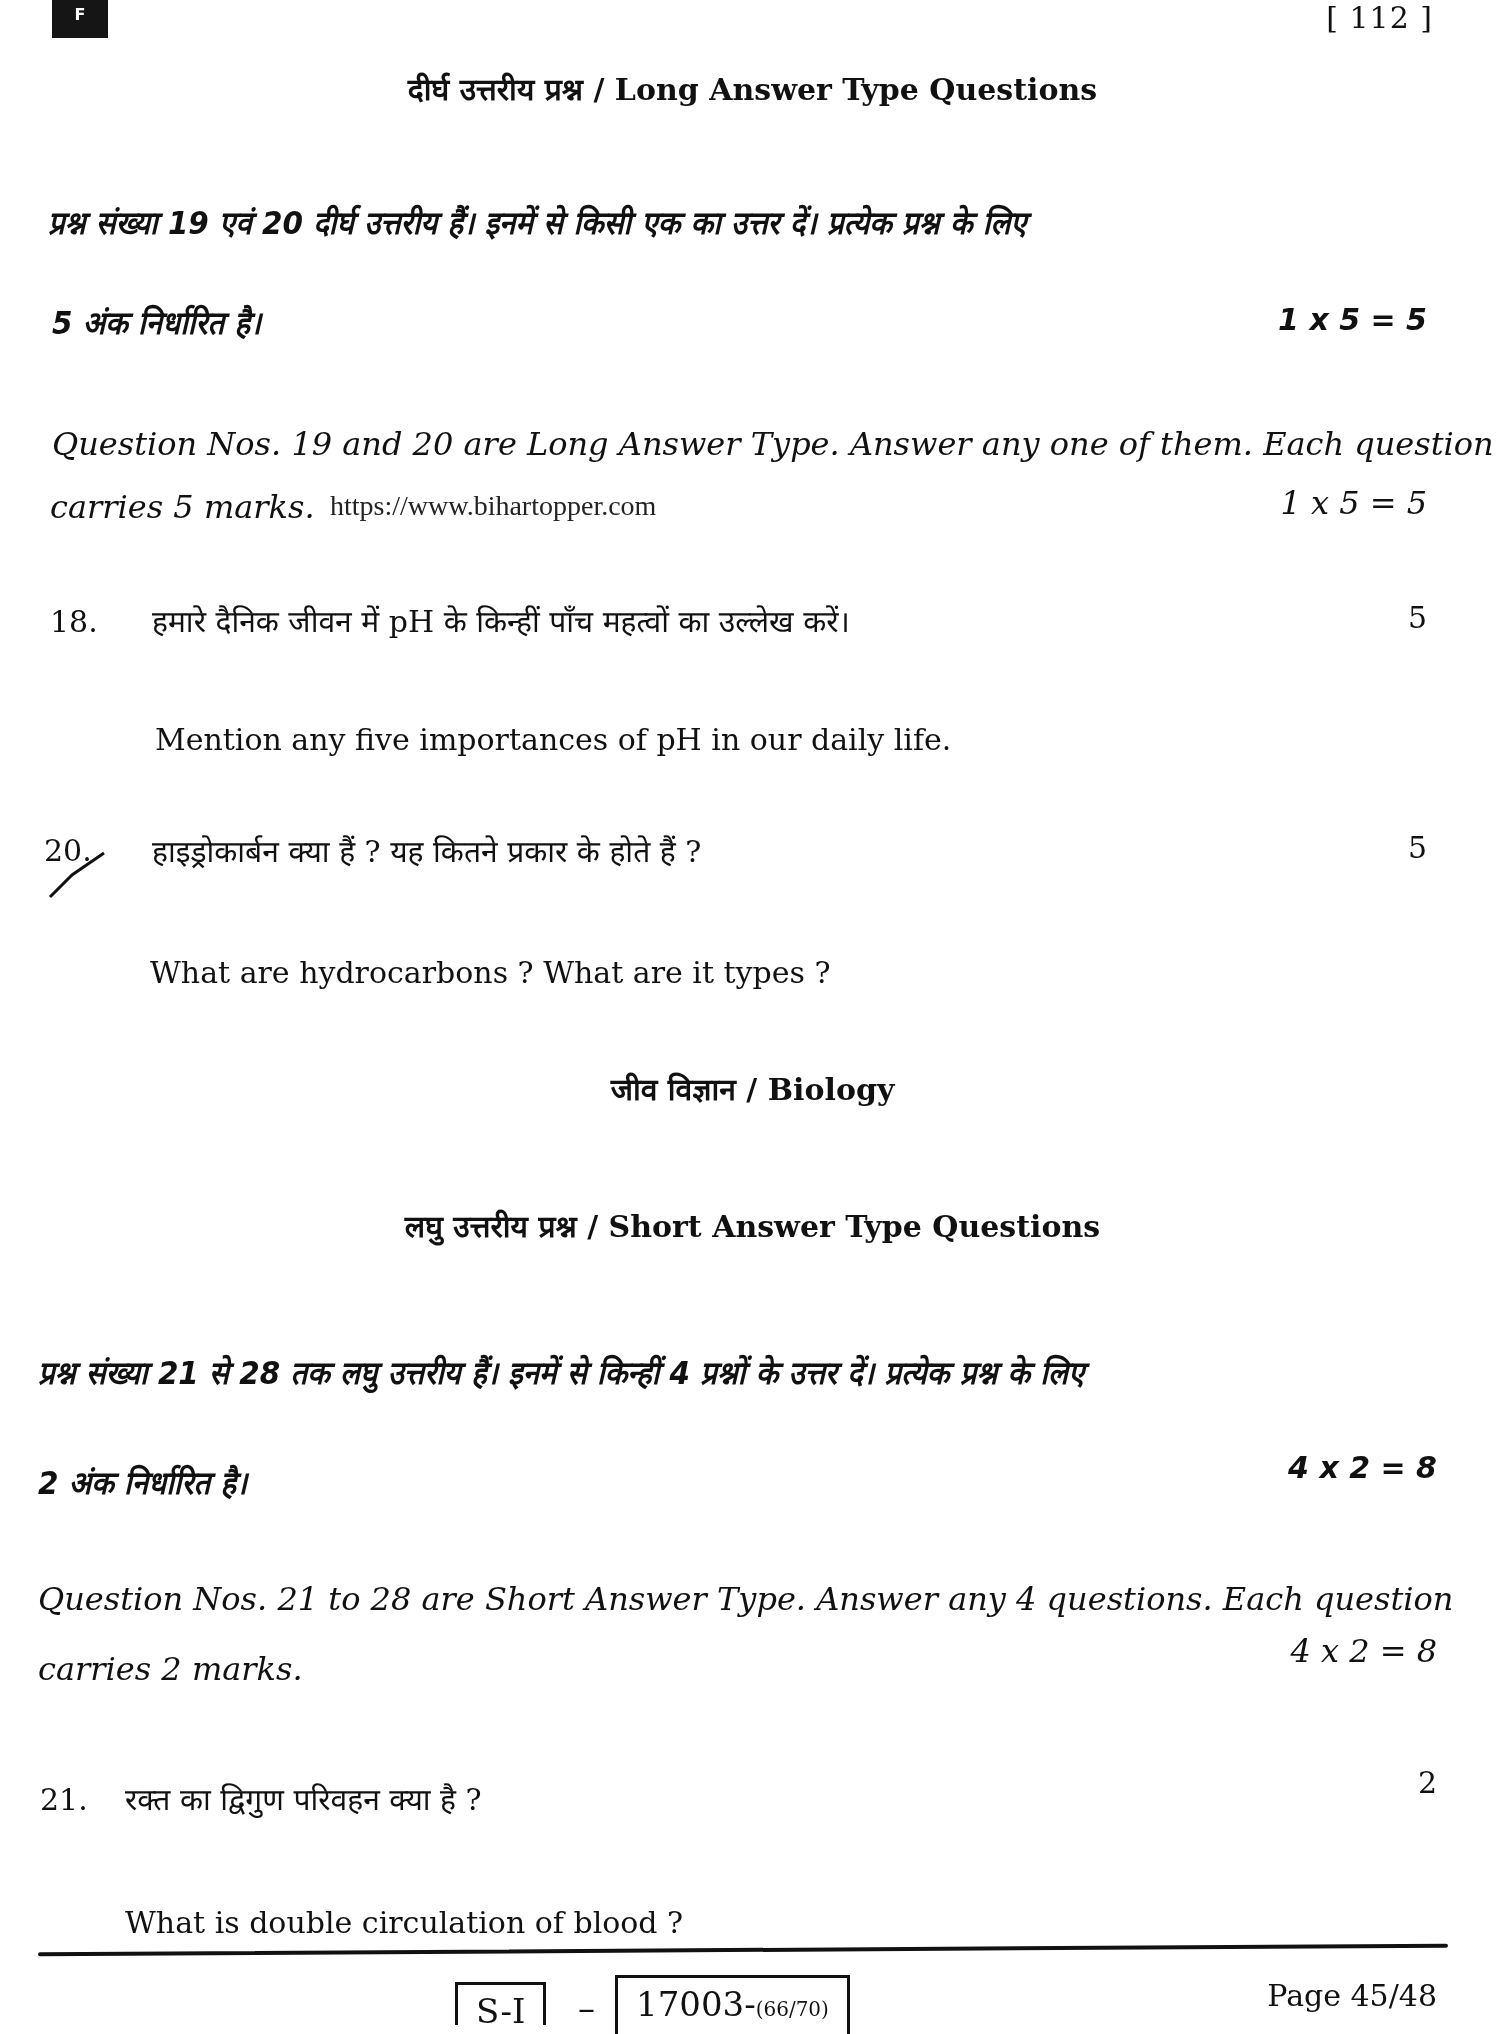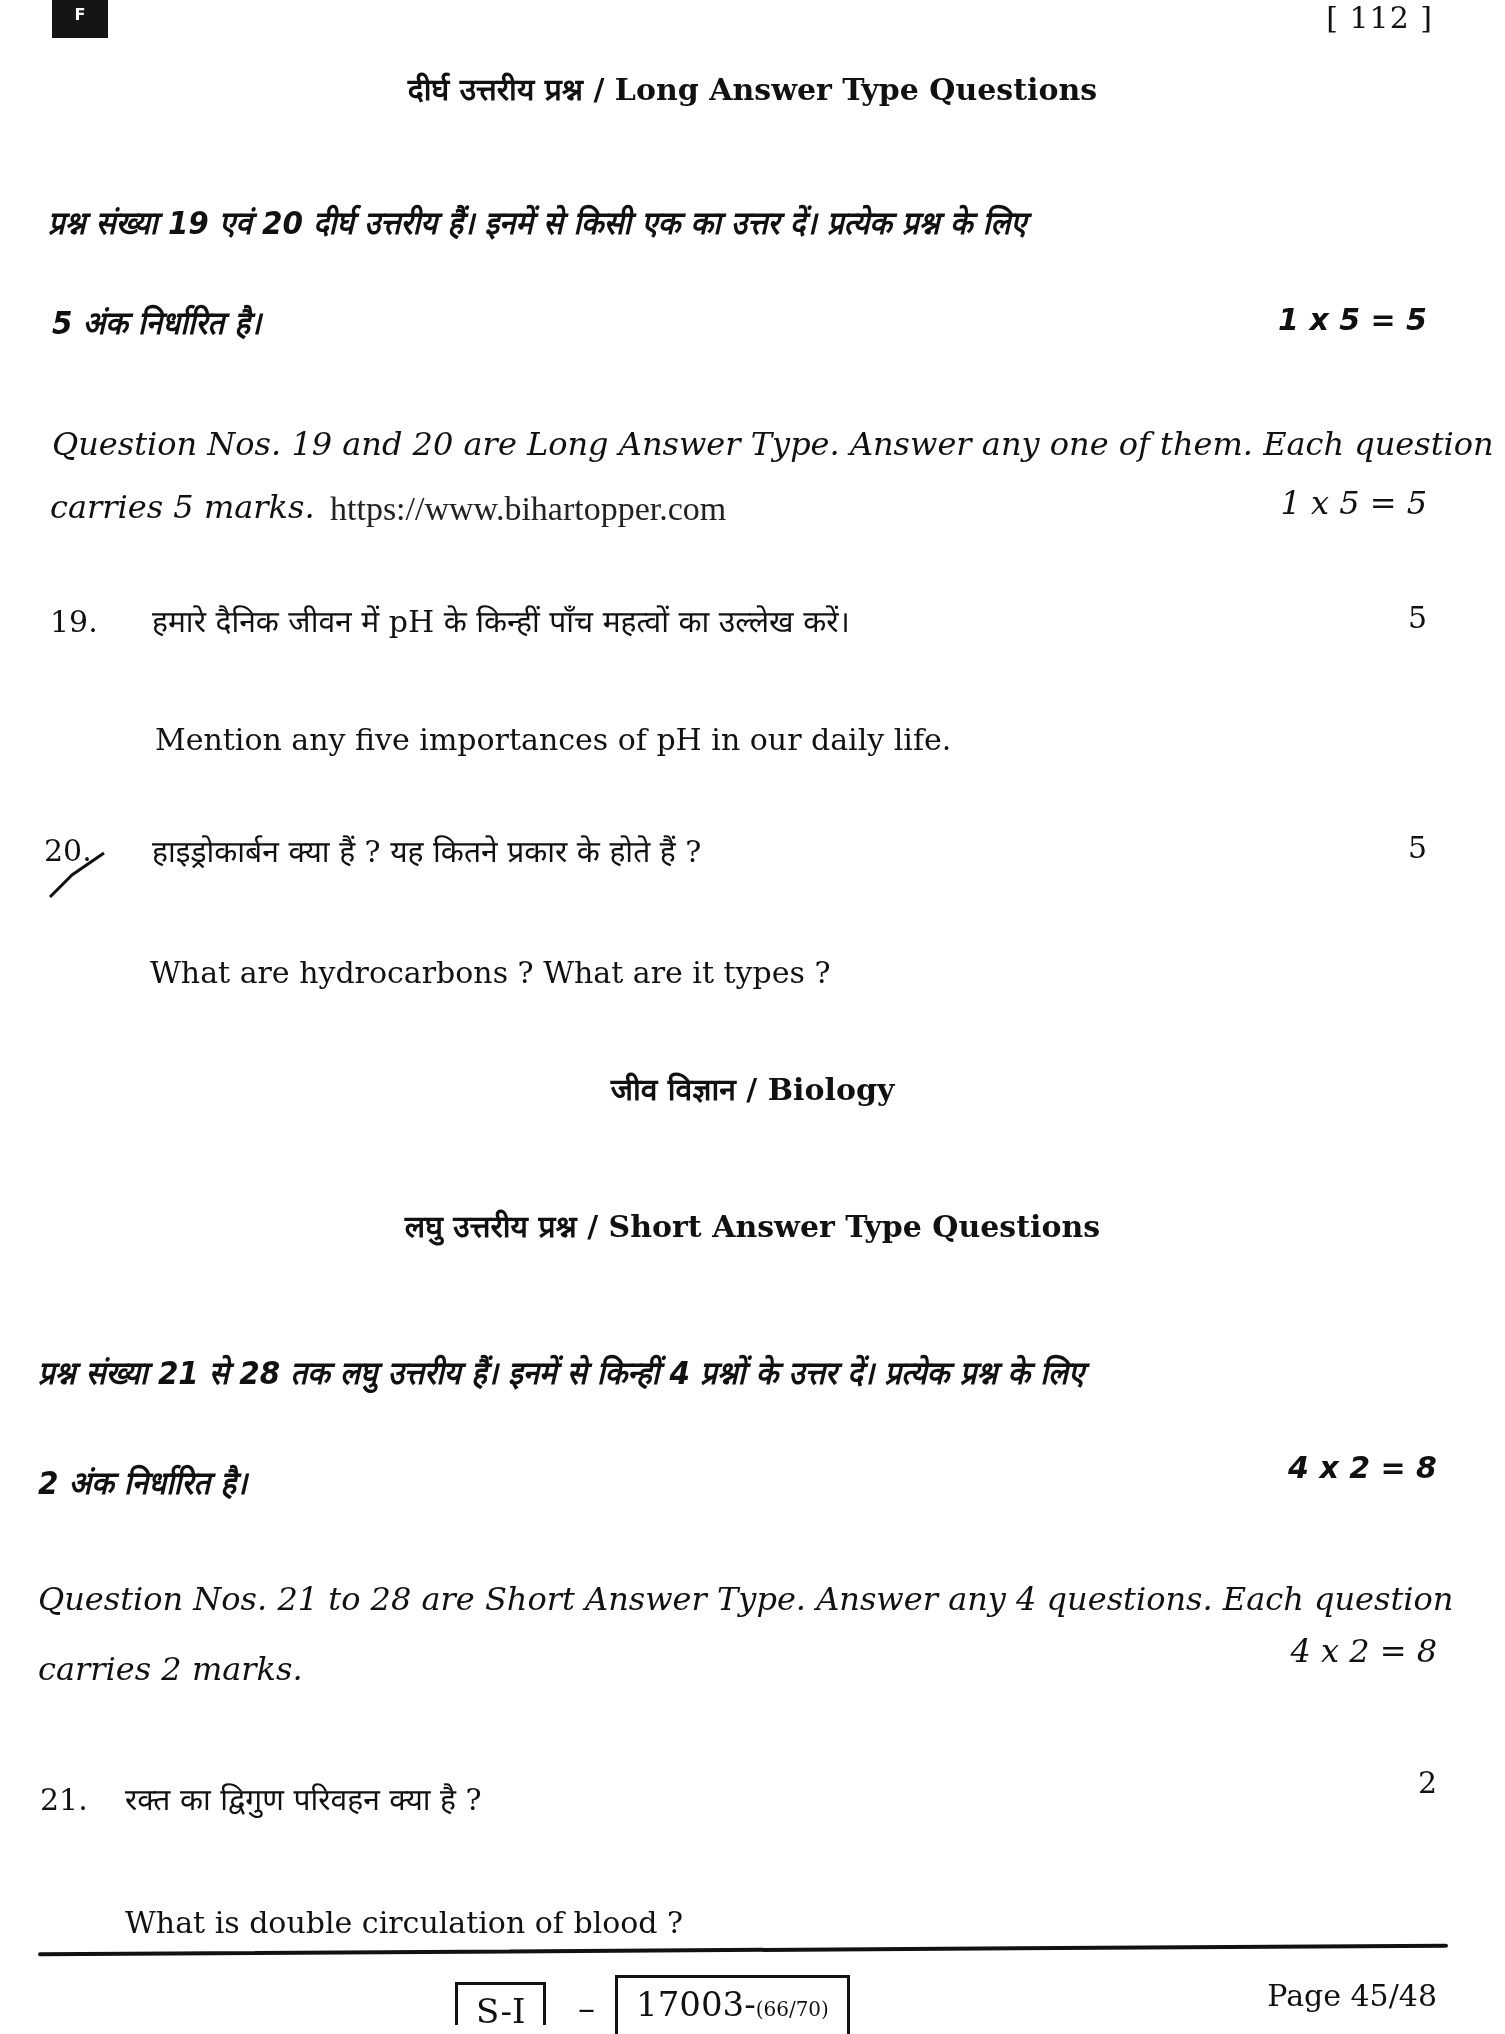--- a/index.html
+++ b/index.html
@@ -35,21 +35,21 @@
     .qnum { font-family: "DejaVu Serif", serif; font-size: 30px; }
     .divider {
       left: 38px; top: 1948px; width: 1410px; height: 4px; background: #111;
       border-radius: 2px; transform: rotate(-0.35deg);
     }
     .footer-box {
       border: 3px solid #111; border-bottom: none; padding: 6px 18px 0 18px;
       font-family: "DejaVu Serif", serif; font-size: 34px; height: 43px; box-sizing: border-box;
     }
     .footer-box small { font-size: 20px; font-weight: normal; }
-    .watermark { font-family: "Liberation Serif", serif; font-style: normal; font-size: 34px; color: #222; }
+    .watermark { font-family: "Liberation Serif", serif; font-style: normal; font-size: 28px; color: #222; }
     .tick-slash {
       position: absolute; left: 42px; top: 845px; width: 70px; height: 60px;
     }
   </style>
 </head>
 <body>
 
 <div class="abs corner-mark">F</div>
 <div class="abs page-num-top">[ 112 ]</div>
 
@@ -57,21 +57,21 @@
 
 <div class="abs hi-bold-italic" style="left:48px; top:200px;">प्रश्न संख्या 19 एवं 20 दीर्घ उत्तरीय हैं। इनमें से किसी एक का उत्तर दें। प्रत्येक प्रश्न के लिए</div>
 <div class="abs hi-bold-italic" style="left:52px; top:300px;">5 अंक निर्धारित है।</div>
 <div class="abs marks-bold" style="right:78px; top:302px;">1 x 5 = 5</div>
 
 <div class="abs en-italic" style="left:52px; top:425px;">Question Nos. 19 and 20 are Long Answer Type. Answer any one of them. Each question</div>
 <div class="abs en-italic" style="left:50px; top:488px;text-align:right;">carries 5 marks.</div>
 <div class="abs watermark" style="left:330px; top:490px;">https://www.bihartopper.com</div>
 <div class="abs en-italic" style="right:78px; top:484px;">1 x 5 = 5</div>
 
-<div class="abs qnum" style="left:50px; top:604px;">19.</div>
+<div class="abs qnum" style="left:50px; top:604px;">18.</div>
 <div class="abs plain" style="left:152px; top:600px;">हमारे दैनिक जीवन में pH के किन्हीं पाँच महत्वों का उल्लेख करें।</div>
 <div class="abs marks" style="right:78px; top:600px;">5</div>
 <div class="abs plain" style="left:155px; top:722px;">Mention any five importances of pH in our daily life.</div>
 
 <svg class="tick-slash" viewBox="0 0 70 60">
   <path d="M8 52 L30 30 L62 8" stroke="#111" stroke-width="3" fill="none"></path>
 </svg>
 <div class="abs qnum" style="left:44px; top:833px;">20.</div>
 <div class="abs plain" style="left:152px; top:830px;">हाइड्रोकार्बन क्या हैं ? यह कितने प्रकार के होते हैं ?</div>
 <div class="abs marks" style="right:78px; top:830px;">5</div>

